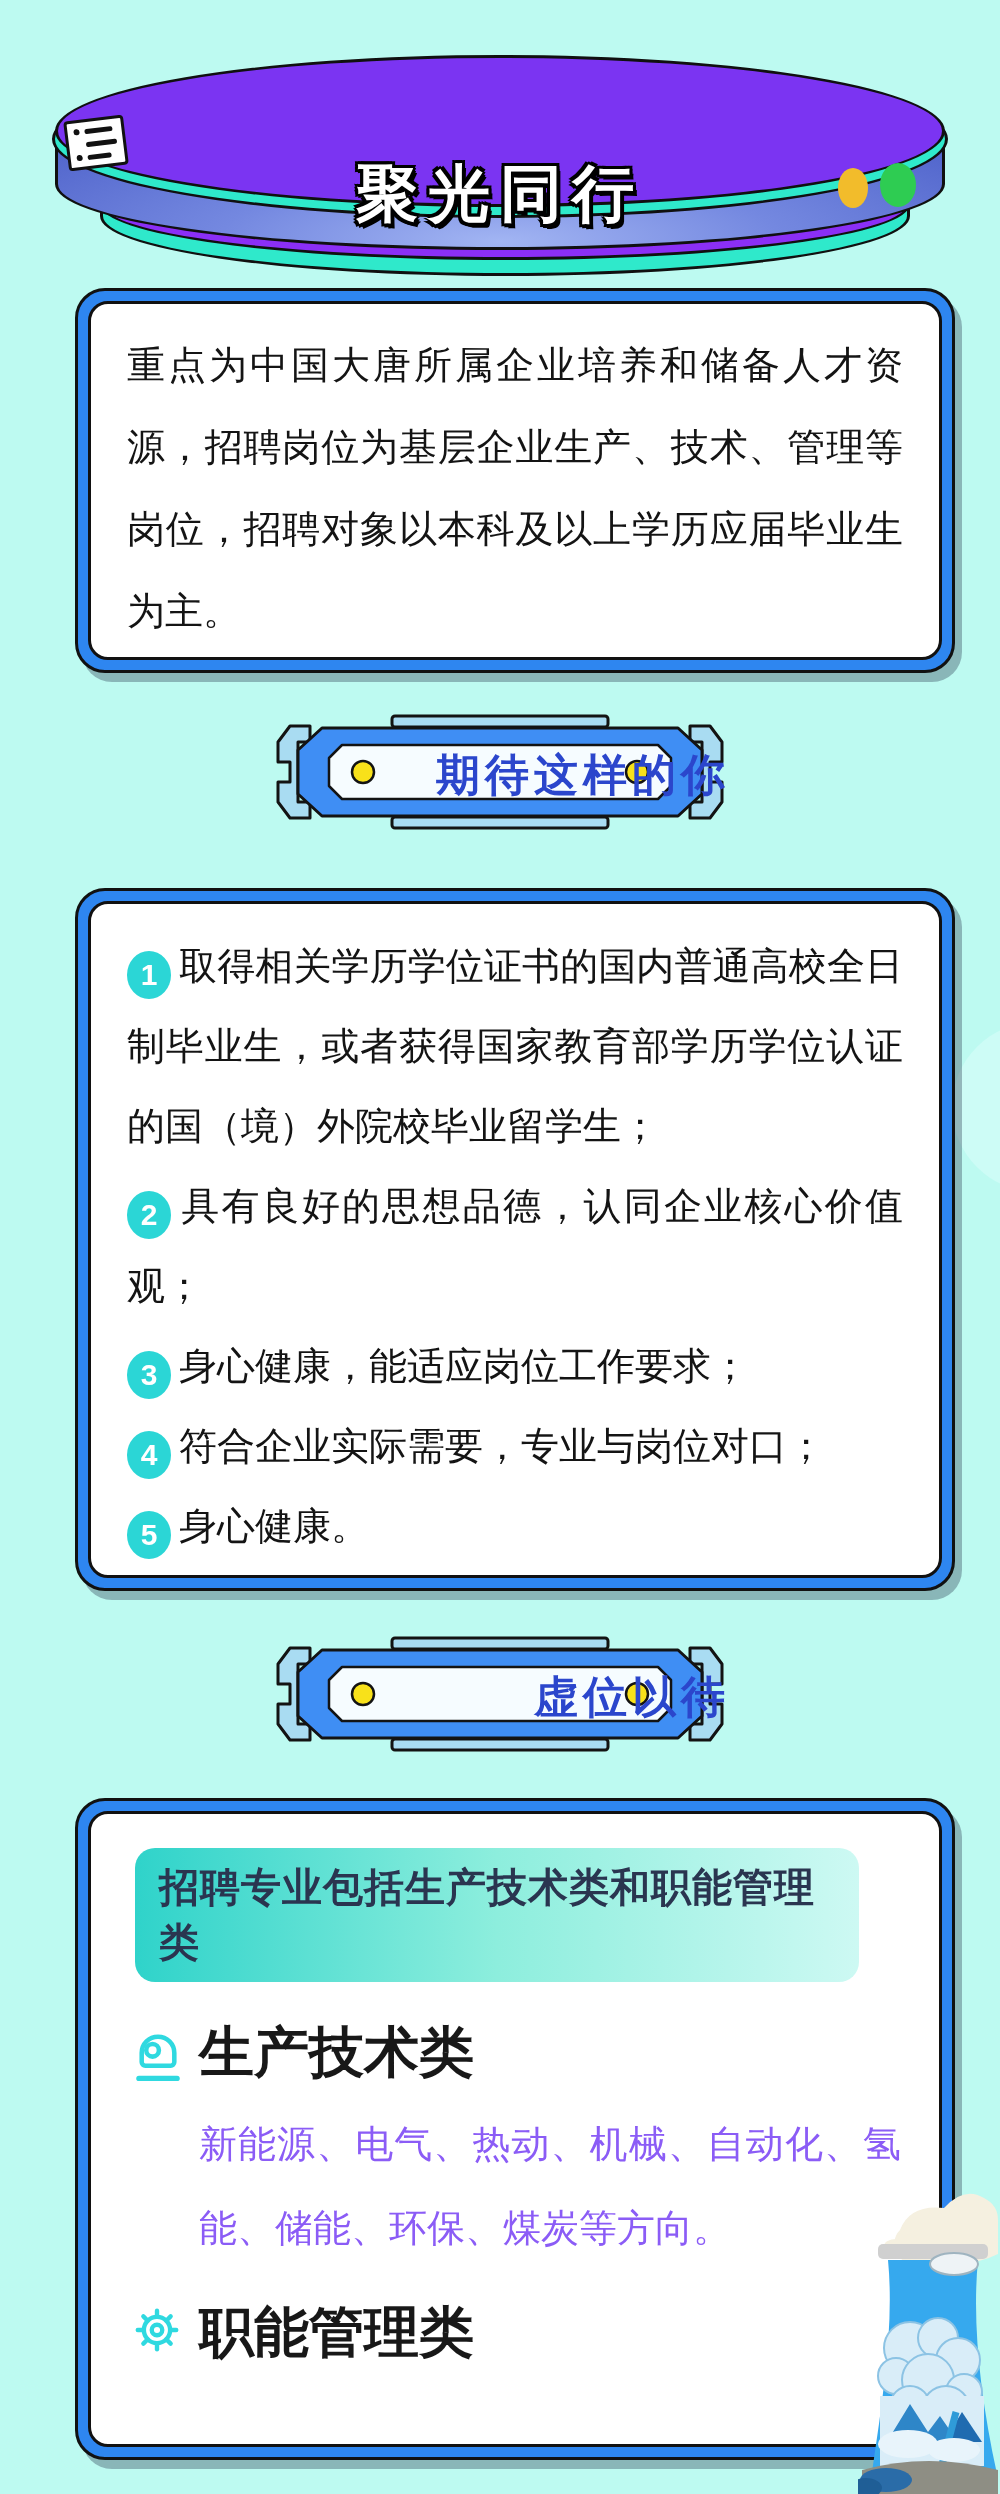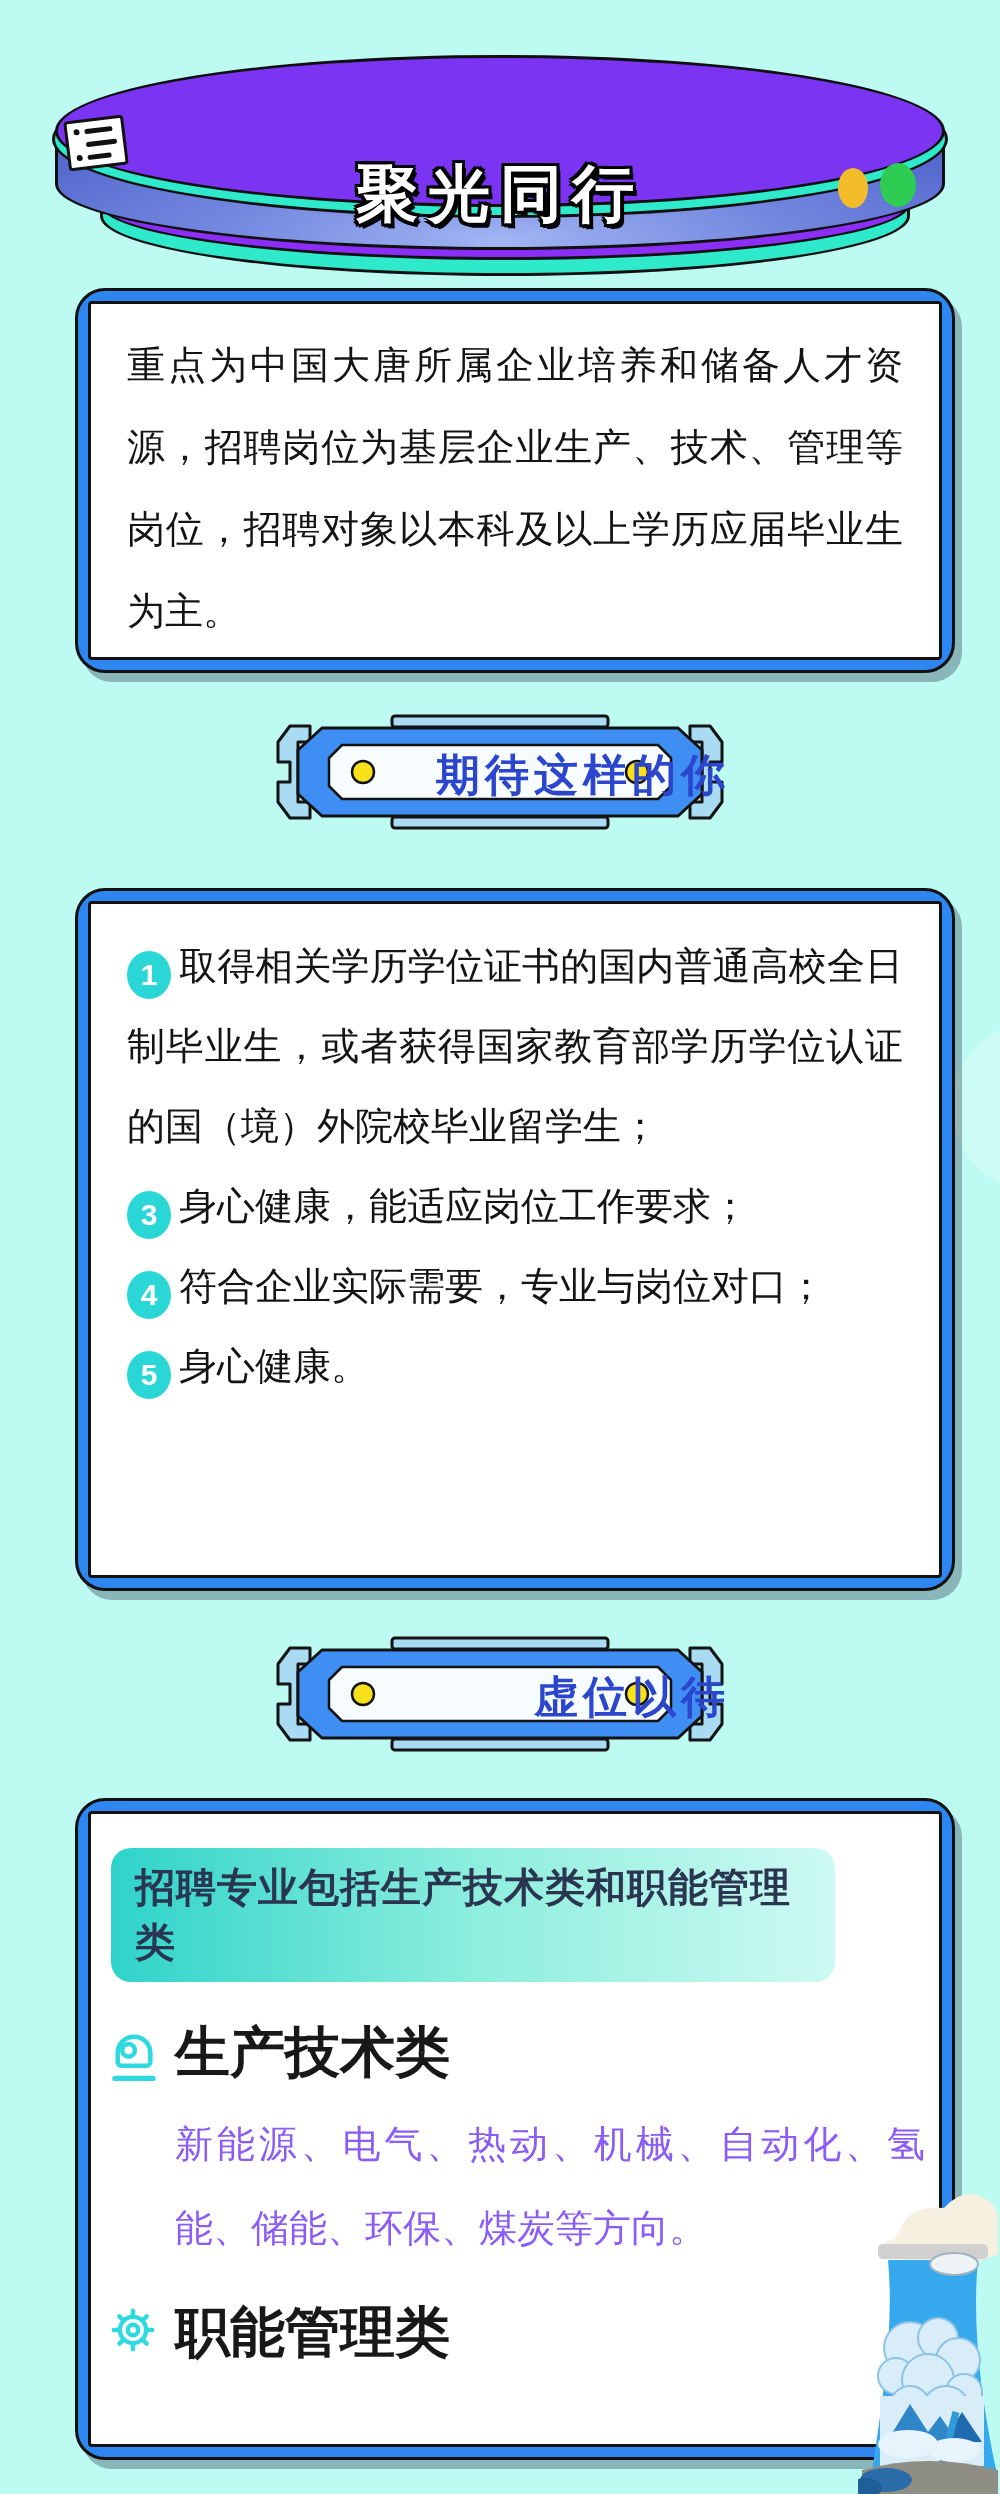--- a/index.html
+++ b/index.html
@@ -38,28 +38,28 @@
   .w28 { width:28px; } .w34 { width:34px; margin-left:11px; } .w24 { width:24px; }
   .b-dot { border-radius:50%; z-index:6; }
   .b-dot.yellow { left:838px; top:168px; width:30px; height:40px; background:#f2bc2b; }
   .b-dot.green  { left:880px; top:163px; width:36px; height:44px; background:#2ecc52; }
 
   
   .card { position:absolute; left:75px; width:880px; background:#2e86f0;
           border:3px solid #111; border-radius:30px;
           box-shadow:7px 9px 0 rgba(60,80,100,0.4); }
   .card-inner { position:absolute; inset:10px; background:#ffffff;
-                border:3px solid #111; border-radius:4px; overflow:hidden; }
+                border:3px solid #111; border-radius:20px; overflow:hidden; }
   .card-intro  { top:288px; height:385px; }
   .card-req    { top:888px; height:703px; }
   .card-majors { top:1798px; height:662px; }
 
   .card-intro .card-inner { padding:20px 36px; }
   .card-req   .card-inner { padding:22px 36px; }
-  .card-majors .card-inner { padding:28px 14px; }
+  .card-majors .card-inner { padding:28px 38px; }
 
   .body-text { font-size:38px; color:#141414; line-height:82px; text-align:justify; }
   .card-req .body-text { line-height:80px; }
   .num { display:inline-block; width:44px; height:48px; border-radius:50%; background:#2bd6d6;
          color:#fff; font-size:30px; font-weight:700; line-height:48px; text-align:center;
          margin-right:8px; vertical-align:-6px; }
 
   
   .badge { position:absolute; left:270px; width:460px; height:120px; }
   .badge-1 { top:712px; } .badge-2 { top:1634px; }
@@ -127,20 +127,21 @@
       <path d="M72,33 L388,33 L401,46 L401,74 L388,87 L72,87 L59,74 L59,46 Z" fill="#f6fcff" stroke="#131313" stroke-width="2.5" stroke-linejoin="round"></path>
       <circle cx="93" cy="60" r="11" fill="#f8e11a" stroke="#131313" stroke-width="2.5"></circle>
       <circle cx="367" cy="60" r="11" fill="#f8e11a" stroke="#131313" stroke-width="2.5"></circle>
     </svg>
     <div class="badge-label">期待这样的你</div>
   </div>
 
   <section class="card card-req">
     <div class="card-inner">
       <p class="body-text"><span class="num">1</span><span>取得相关学历学位证书的国内普通高校全日制毕业生，或者获得国家教育部学历学位认证的国（境）外院校毕业留学生；</span></p>
+      <p class="body-text"><span class="num">2</span><span>具有良好的思想品德，认同企业核心价值观；</span></p>
       <p class="body-text"><span class="num">3</span><span>身心健康，能适应岗位工作要求；</span></p>
       <p class="body-text"><span class="num">4</span><span>符合企业实际需要，专业与岗位对口；</span></p>
       <p class="body-text"><span class="num">5</span><span>身心健康。</span></p>
     </div>
   </section>
 
   <div class="badge badge-2">
     <svg width="460" height="120" viewBox="0 0 460 120">
       <path d="M40,14 L20,14 L8,30 L8,50 L20,50 L20,70 L8,70 L8,90 L20,106 L40,106 L40,90 L28,90 L28,30 L40,30 Z" fill="#a9dcf2" stroke="#131313" stroke-width="3" stroke-linejoin="round"></path>
       <path d="M420,14 L440,14 L452,30 L452,50 L440,50 L440,70 L452,70 L452,90 L440,106 L420,106 L420,90 L432,90 L432,30 L420,30 Z" fill="#a9dcf2" stroke="#131313" stroke-width="3" stroke-linejoin="round"></path>

